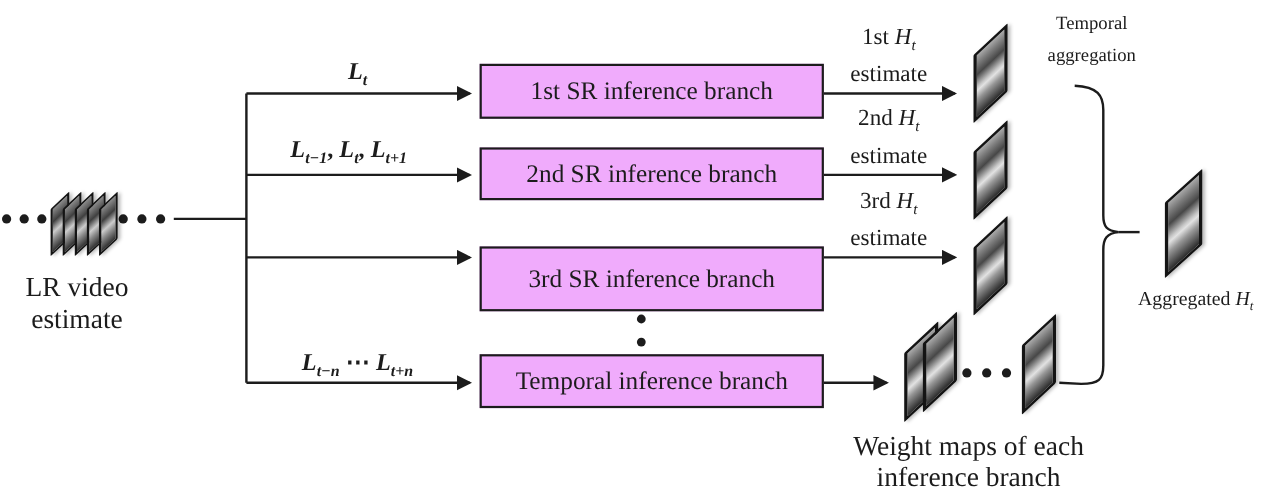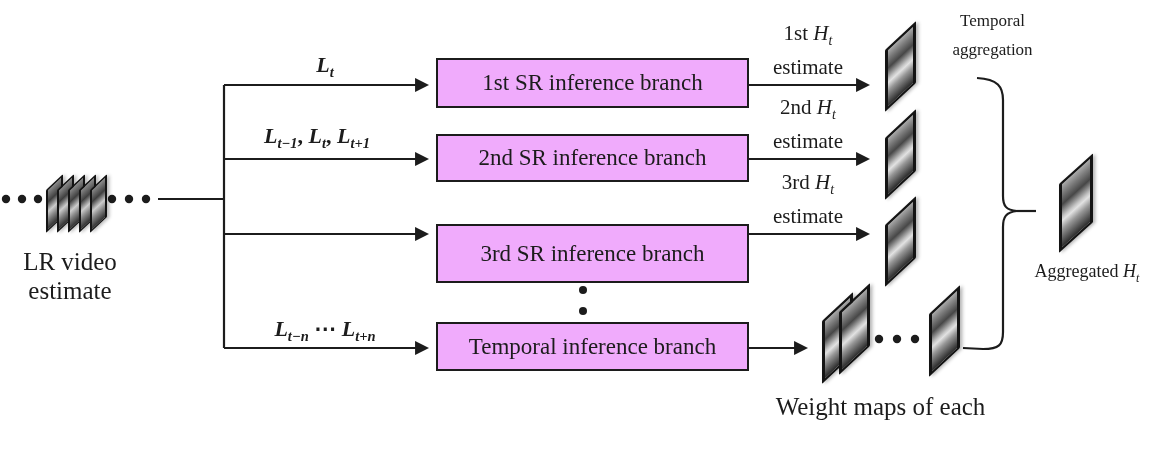--- a/index.html
+++ b/index.html
@@ -143,17 +143,18 @@
 
   <div class="pgram agg"></div>
 
   <div class="txt lbl-2line ta-label">
     <span>Temporal</span>
     <span>aggregation</span>
   </div>
 
   <div class="txt big lbl-2line wm-label">
     <span>Weight maps of each</span>
+    <span>inference branch</span>
   </div>
 
   <div class="txt agg-label">Aggregated <i>H</i><sub>t</sub></div>
 
 </div>
 
 </body></html>

